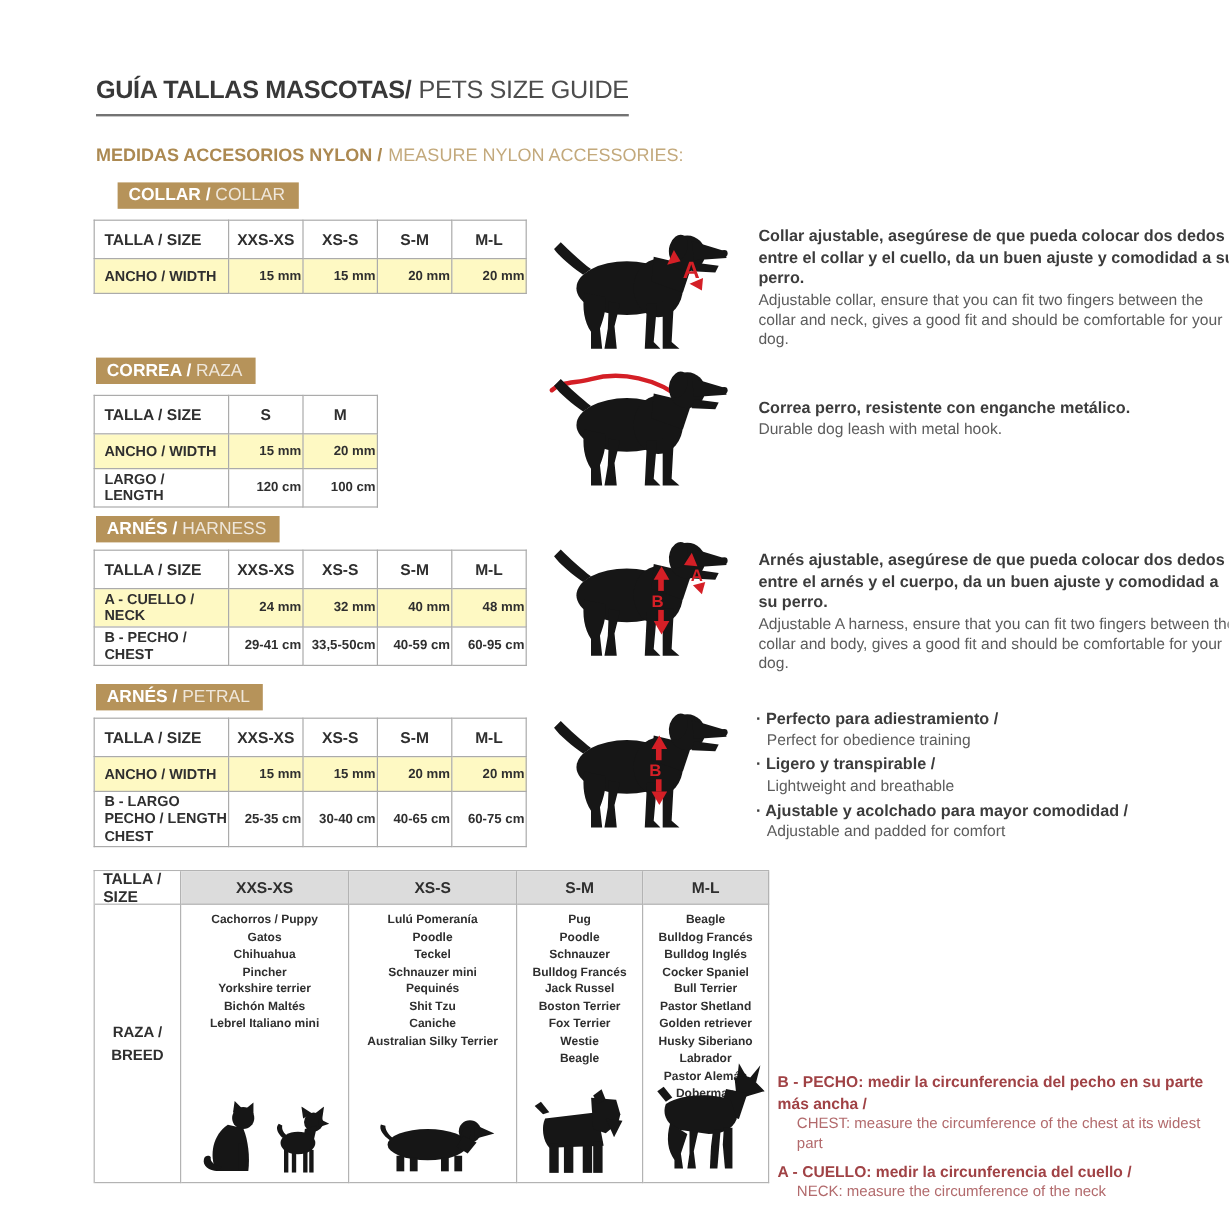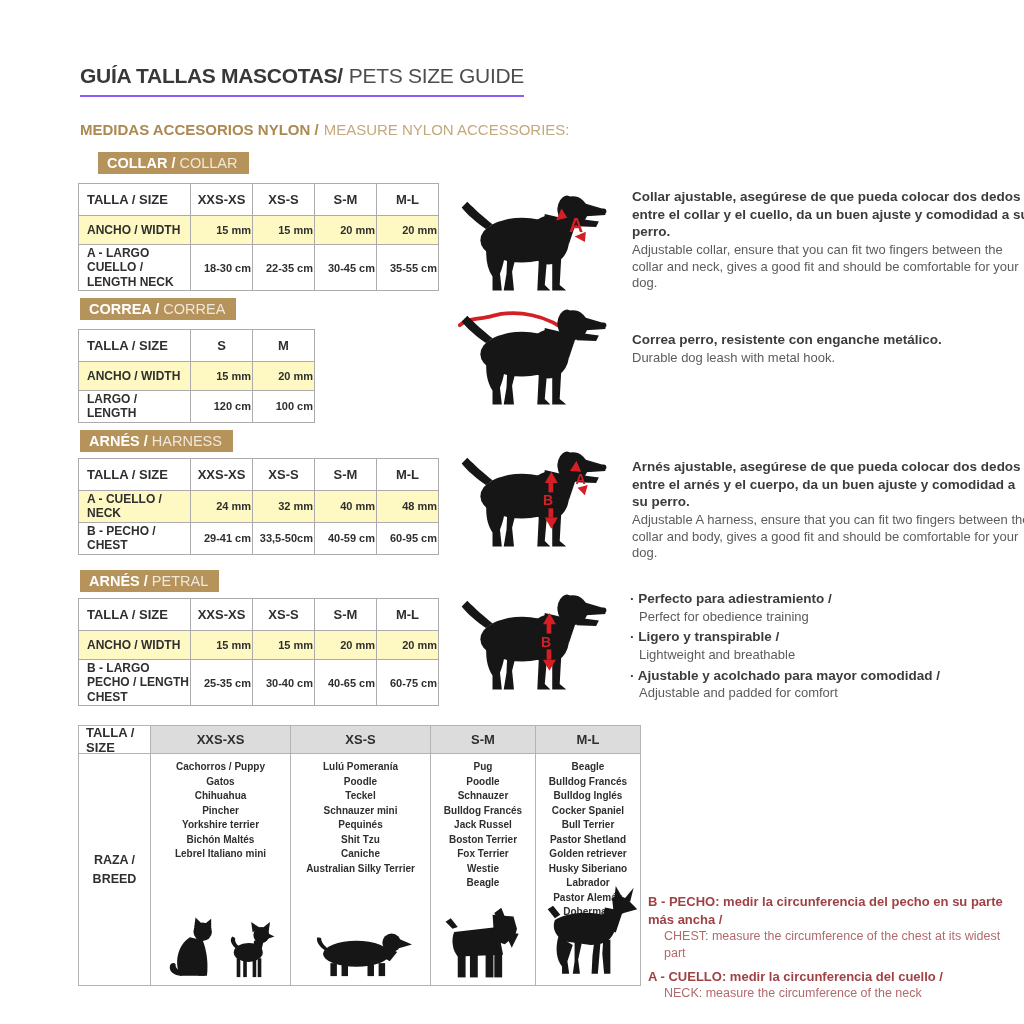--- a/index.html
+++ b/index.html
@@ -1,20 +1,20 @@
 <!DOCTYPE html>
 <html><head>
 <meta charset="utf-8">
 <style>
   html,body{margin:0;padding:0;background:#fff;}
   .page{position:relative;width:1024px;height:1024px;background:#ffffff;overflow:hidden;
         font-family:"Liberation Sans", sans-serif;color:#2f2f2f;}
 
   
-  .title-wrap{position:absolute;left:80px;top:64px;border-bottom:2px solid #8b5cf6;
+  .title-wrap{position:absolute;left:80px;top:64px;border-bottom:2px solid #737373;
               padding-bottom:7px;font-size:21px;letter-spacing:-0.3px;white-space:nowrap;}
   .t-es{font-weight:bold;color:#383838;}
   .t-en{font-weight:400;color:#4d4d4d;margin-left:6px;}
   .subtitle{position:absolute;left:80px;top:121px;font-size:15px;white-space:nowrap;}
   .s-es{font-weight:bold;color:#ac8951;}
   .s-en{font-weight:400;color:#c3a97c;margin-left:5px;}
 
   
   .badge{position:absolute;background:#b6935a;color:#fff;font-size:14.5px;
          padding:3px 11px 3px 9px;white-space:nowrap;}
@@ -118,46 +118,39 @@
       <th>S-M</th>
       <th>M-L</th>
     </tr>
     <tr class="gray">
       <td class="lbl">ANCHO / WIDTH</td>
       <td>15 mm</td>
       <td>15 mm</td>
       <td>20 mm</td>
       <td>20 mm</td>
     </tr>
-    <tr class="tall">
-      <td class="lbl">A - LARGO CUELLO / LENGTH NECK</td>
-      <td>18-30 cm</td>
-      <td>22-35 cm</td>
-      <td>30-45 cm</td>
-      <td>35-55 cm</td>
-    </tr>
   </tbody>
     </table>
   <div class="dog" style="left:452px;top:186px">
     <svg width="165" height="112" viewBox="0 0 170 120">
       <use href="#dog-sil"></use>
       <g fill="#d41f26">
         <path d="M114,24 l-6,13 l12,-3 Z"></path>
         <text x="122" y="49" font-size="21" font-weight="bold" font-family="Liberation Sans, sans-serif">A</text>
         <path d="M140,49 l-12,5 l11,6 Z"></path>
       </g>
     </svg>
   </div>
   <div class="desc" style="left:632px;top:188px">
     <p class="d-es">Collar ajustable, asegúrese de que pueda colocar dos dedos entre el collar y el cuello, da un buen ajuste y comodidad a su perro.</p>
     <p class="d-en">Adjustable collar, ensure that you can fit two fingers between the collar and neck, gives a good fit and should be comfortable for your dog.</p>
   </div>
 
   <div class="badge" style="left:80px;top:298px">
-    <span class="b-es">CORREA /</span><span class="b-en">CORREA</span>
+    <span class="b-es">CORREA /</span><span class="b-en">RAZA</span>
   </div>
   <table class="spec" style="left:78px;top:329px;width:236px">
     <colgroup>
         <col style="width:112px">
         <col style="width:62px">
         <col style="width:62px">
       </colgroup>
     <tbody>
         <tr>
       <th class="lbl">TALLA / SIZE</th>

